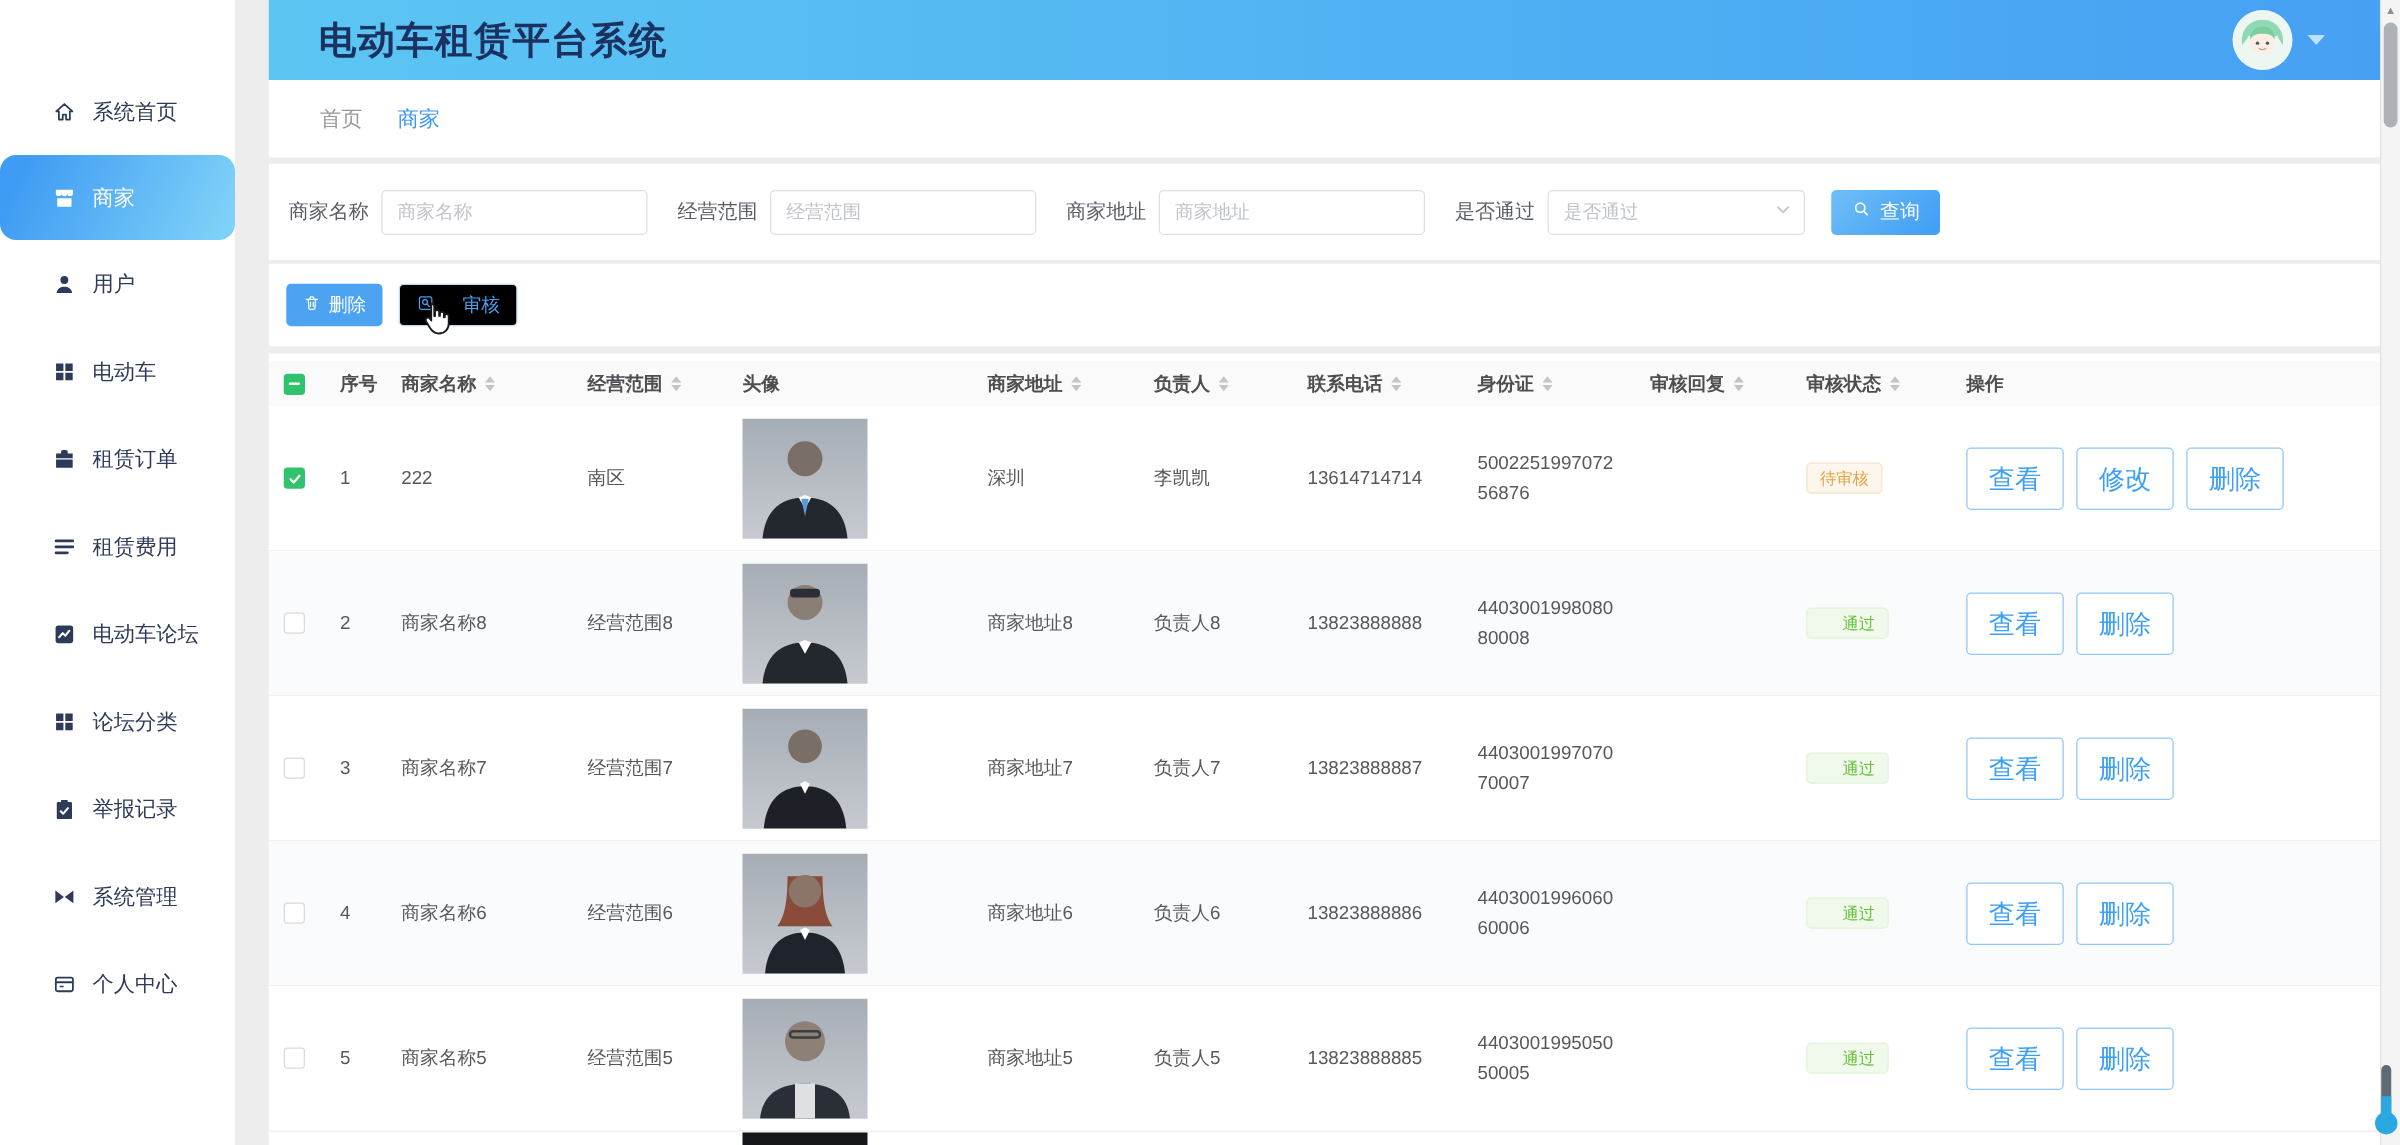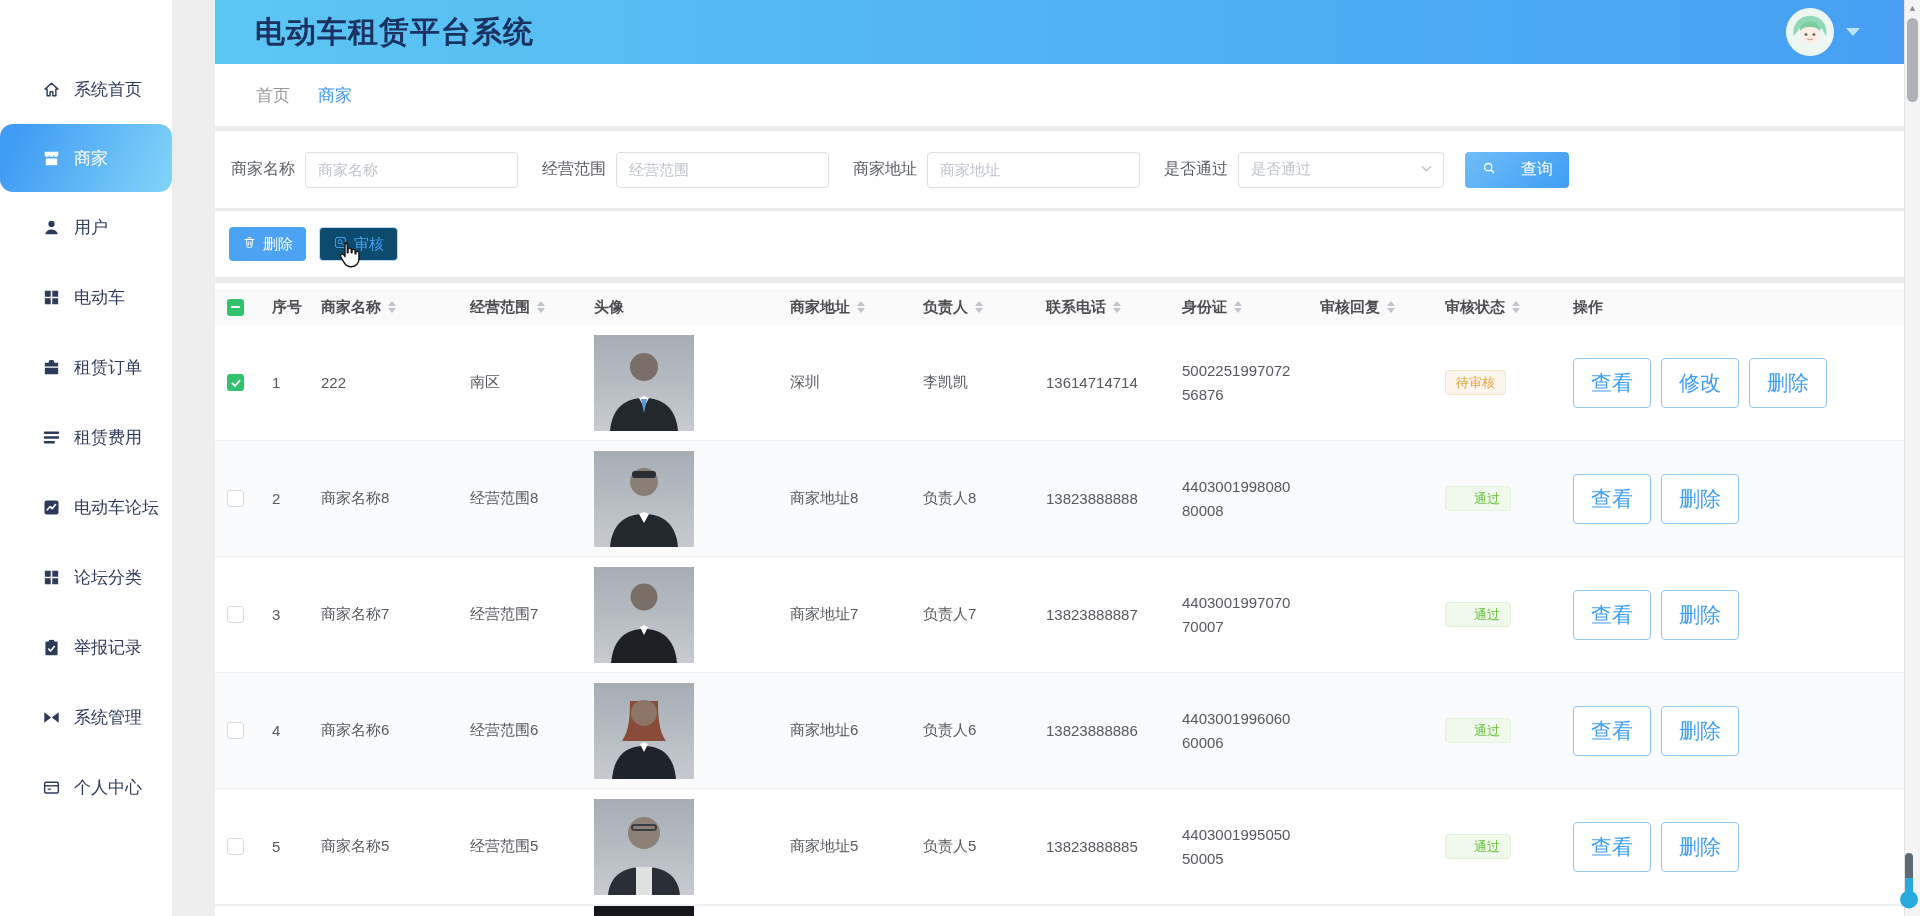--- a/index.html
+++ b/index.html
@@ -1,21 +1,21 @@
 <!DOCTYPE html>
 <html><head>
 <meta charset="utf-8">
 <style>
   * { margin:0; padding:0; box-sizing:border-box; }
   html,body { width:1920px; height:916px; overflow:hidden;
     font-family:"Liberation Sans","DejaVu Sans",sans-serif; background:#ededee; }
   .root { position:relative; width:1920px; height:916px; }
 
   
-  .sidebar { position:absolute; left:0; top:0; width:172px; height:100%;
+  .sidebar { position:absolute; left:0; top:0; width:188px; height:100%;
     background:#ffffff; z-index:3; padding-top:54px; }
   .side-item { height:70px; display:flex; align-items:center; padding-left:42px;
     gap:13px; color:#2e3a59; font-size:17px; cursor:pointer; }
   .side-item .icn { width:19px; height:19px; display:flex; align-items:center; justify-content:center; flex:0 0 19px; }
   .side-item.active { background:linear-gradient(115deg,#3f9bf3 10%,#7ed2f8 95%);
     color:#ffffff; border-radius:13px; height:68px; }
   .side-item svg { display:block; }
 
   
   .main { position:absolute; left:200px; top:0; right:16px; bottom:0;
@@ -38,28 +38,28 @@
     padding-left:16px; margin-bottom:3px; }
   .f-label { font-size:16px; color:#595d66; margin-right:10px; white-space:nowrap; }
   .f-input { height:36px; width:213px; border:1px solid #dcdfe6; border-radius:4px;
     padding:0 12px; font-size:15px; color:#333; margin-right:24px; background:#fff; outline:none; }
   .f-input::placeholder { color:#bfc4cc; }
   .f-select { height:36px; width:206px; border:1px solid #dcdfe6; border-radius:4px;
     padding:0 10px 0 12px; font-size:15px; color:#bfc4cc; margin-right:21px; background:#fff;
     display:flex; align-items:center; justify-content:space-between; cursor:pointer; }
   .btn-query { height:36px; padding:0 16px; border:none; border-radius:4px; cursor:pointer;
     background:linear-gradient(135deg,#6fbef6,#3f9df5); color:#fff; font-size:16px;
-    display:flex; align-items:center; gap:24px; }
+    display:flex; align-items:center; gap:7px; }
 
   .toolbar-card { background:#ffffff; height:66px; display:flex; align-items:center;
     padding-left:14px; gap:13px; margin-bottom:6px; position:relative; }
   .btn-delete { height:34px; padding:0 13px; background:#4ba3f2; color:#fff; border:none;
     border-radius:4px; font-size:15px; display:flex; align-items:center; gap:6px; cursor:pointer; }
-  .btn-review { height:34px; padding:0 13px; background:#0c4a6e; color:#4aa0f0;
-    border:1px solid #bcd9f5; border-radius:4px; font-size:15px; display:flex; align-items:center; gap:6px; cursor:pointer; }
+  .btn-review { height:34px; padding:0 13px; background:#000000; color:#4aa0f0;
+    border:1px solid #bcd9f5; border-radius:4px; font-size:15px; display:flex; align-items:center; gap:22px; cursor:pointer; }
   .cursor-hand { position:absolute; left:121px; top:29px; z-index:20; pointer-events:none; }
 
   
   .table-card { background:#ffffff; height:633px; padding-top:6px; overflow:hidden; }
   .trow { display:grid;
     grid-template-columns:49px 49px 149px 124px 196px 133px 123px 136px 138px 125px 128px 1fr;
     align-items:center; }
   .thead { height:36px; background:#fafafa; font-size:15px; color:#4c4e52; font-weight:bold; }
   .cell { padding-left:8px; display:flex; align-items:center; gap:4px; }
   .cell.cb { padding-left:12px; }

